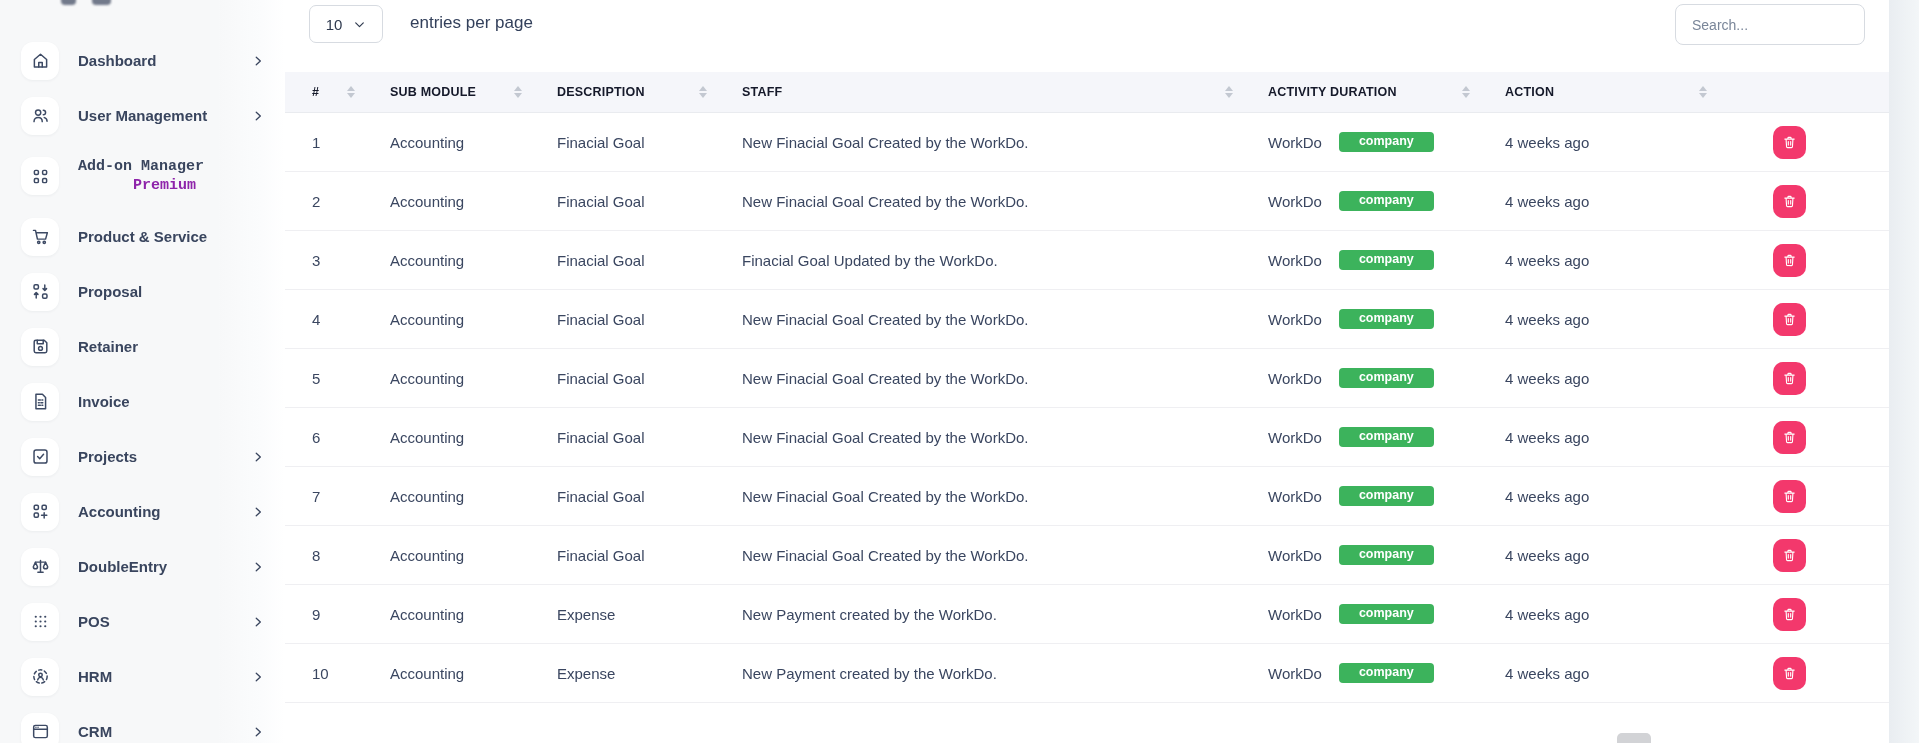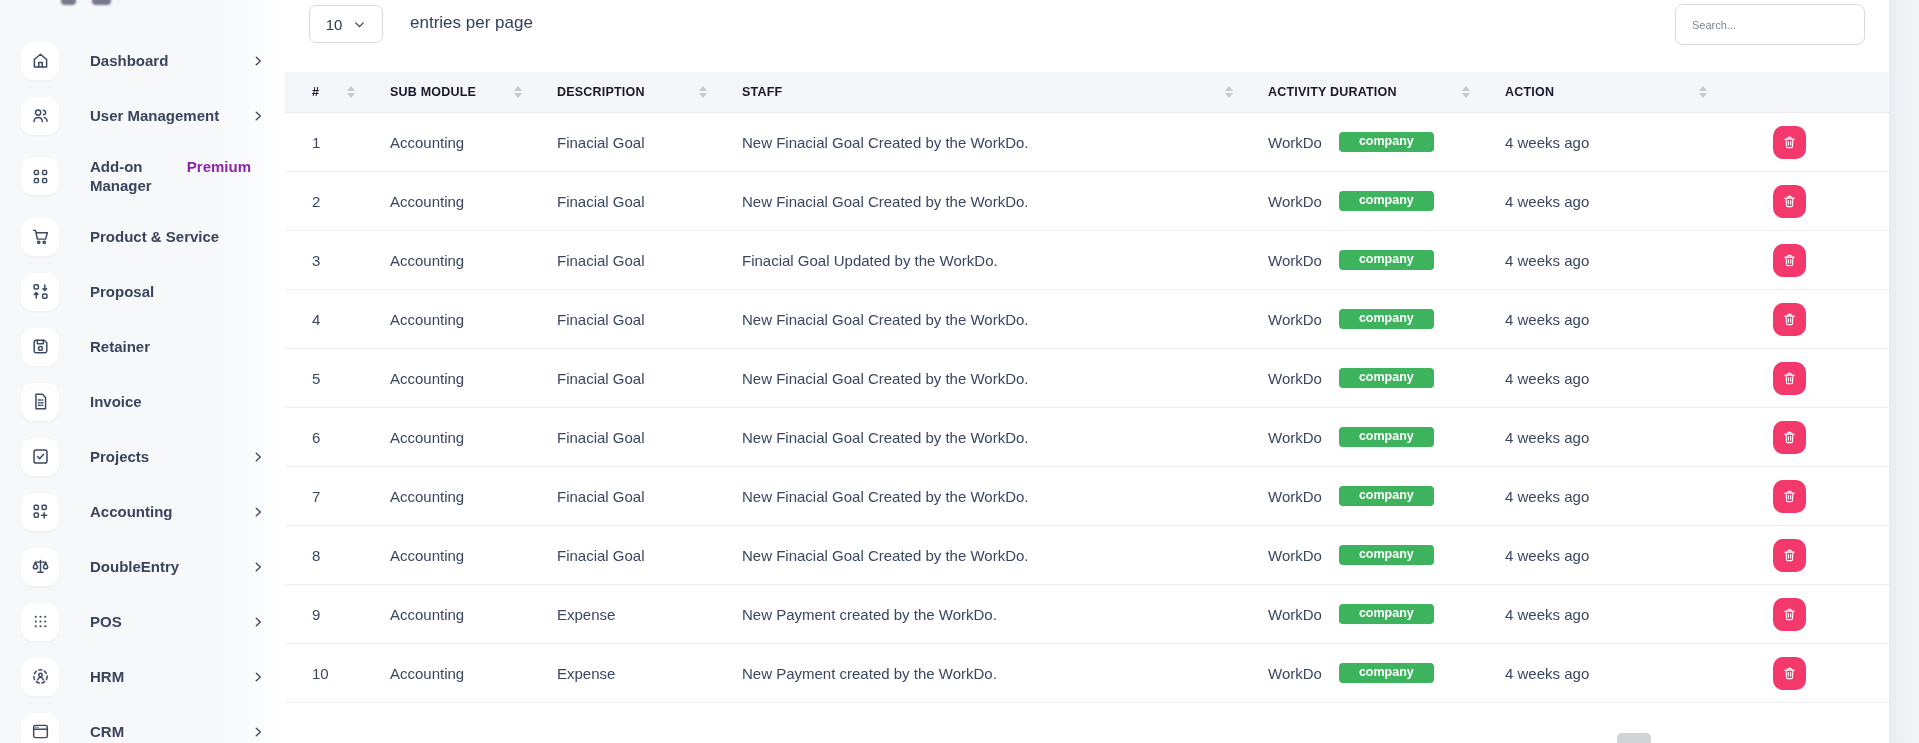--- a/index.html
+++ b/index.html
@@ -12,37 +12,37 @@
     padding-top:33px; z-index:2; }
   .logo-dot { position:fixed; top:-5px; height:10px; background:#2b3650;
     border-radius:4px; filter:blur(1.2px); opacity:.65; z-index:3; }
   .side-item { display:flex; align-items:center; height:55px; padding:0 20px 0 21px; cursor:pointer; }
   .side-item.tall { height:66px; }
   .tile { width:38px; height:38px; flex:0 0 38px; background:#fff; border-radius:12px;
     display:flex; align-items:center; justify-content:center;
     box-shadow:0 1px 3px rgba(25,35,60,.05); }
   .tile svg { width:21px; height:21px; stroke:#3d4a64; fill:none;
     stroke-width:1.7; stroke-linecap:round; stroke-linejoin:round; }
-  .side-text { margin-left:31px; flex:1; font-size:15px; font-weight:700; color:#39455e; line-height:1.3; }
+  .side-text { margin-left:19px; flex:1; font-size:15px; font-weight:700; color:#39455e; line-height:1.3; }
   .side-sub { text-align:center; color:var(--premium,#8e24aa); font-weight:700; }
   .chev { width:14px; height:14px; flex:0 0 14px; }
   .chev svg { width:14px; height:14px; stroke:#39455e; fill:none; stroke-width:2.2;
     stroke-linecap:round; stroke-linejoin:round; }
 
   
   .main { position:absolute; left:285px; top:0; width:1604px; height:565px; background:#fff; }
   .toolbar { position:relative; height:72px; }
   .select-box { position:absolute; left:24px; top:5px; width:74px; height:38px;
     border:1px solid #d7dbe1; border-radius:7px; background:#fff; display:flex;
     align-items:center; justify-content:center; gap:11px; font-size:15px; color:#2f3a4f; cursor:pointer; }
   .select-box svg { width:13px; height:13px; stroke:#2f3a4f; fill:none; stroke-width:2.2;
     stroke-linecap:round; stroke-linejoin:round; }
   .entries-label { position:absolute; left:125px; top:13px; font-size:17px; color:#33405b; }
   .search-input { position:absolute; right:24px; top:4px; width:190px; height:41px;
-    border:1px solid #d7dbe1; border-radius:8px; padding:12px 16px; font-size:11px;
+    border:1px solid #d7dbe1; border-radius:8px; padding:12px 16px; font-size:14px;
     color:#333; outline:none; background:#fff; }
   .search-input::placeholder { color:#7a8699; }
 
   .grid-cols { display:grid; grid-template-columns:80px 167px 185px 526px 237px 253px 1fr; }
   .thead { height:41px; background:#f5f6fa; border-bottom:1px solid #e9ebef; }
   .th { display:flex; align-items:center; justify-content:space-between;
     padding:0 10px 0 25px; font-size:12.5px; font-weight:700; letter-spacing:.2px;
     color:#15192a; text-transform:uppercase; cursor:pointer; }
   .th:first-child { padding-left:27px; }
   .th:last-child { padding-right:26px; }
@@ -105,21 +105,21 @@
       </div>
       <div class="side-item tall">
         <span class="tile">
           <svg viewBox="0 0 24 24">
             <rect x="5" y="5" width="4.6" height="4.6" rx="1.4"></rect>
             <rect x="14.4" y="5" width="4.6" height="4.6" rx="1.4"></rect>
             <rect x="5" y="14.4" width="4.6" height="4.6" rx="1.4"></rect>
             <rect x="14.4" y="14.4" width="4.6" height="4.6" rx="1.4"></rect>
           </svg>
         </span>
-        <span class="side-text" style="display: flex; flex-direction: row;">
+        <span class="side-text" style="display: flex; flex-direction: column; font-family: Liberation Mono, monospace;">
           <span>Add-on Manager</span>
           <span class="side-sub">Premium</span>
         </span>
         <span class="chev"></span>
       </div>
       <div class="side-item">
         <span class="tile">
           <svg viewBox="0 0 24 24">
             <path d="M4 5 h2.3 l2.2 10 h9.3 l2-7.2 H7.2"></path>
             <circle cx="10" cy="18.7" r="1.3"></circle>

